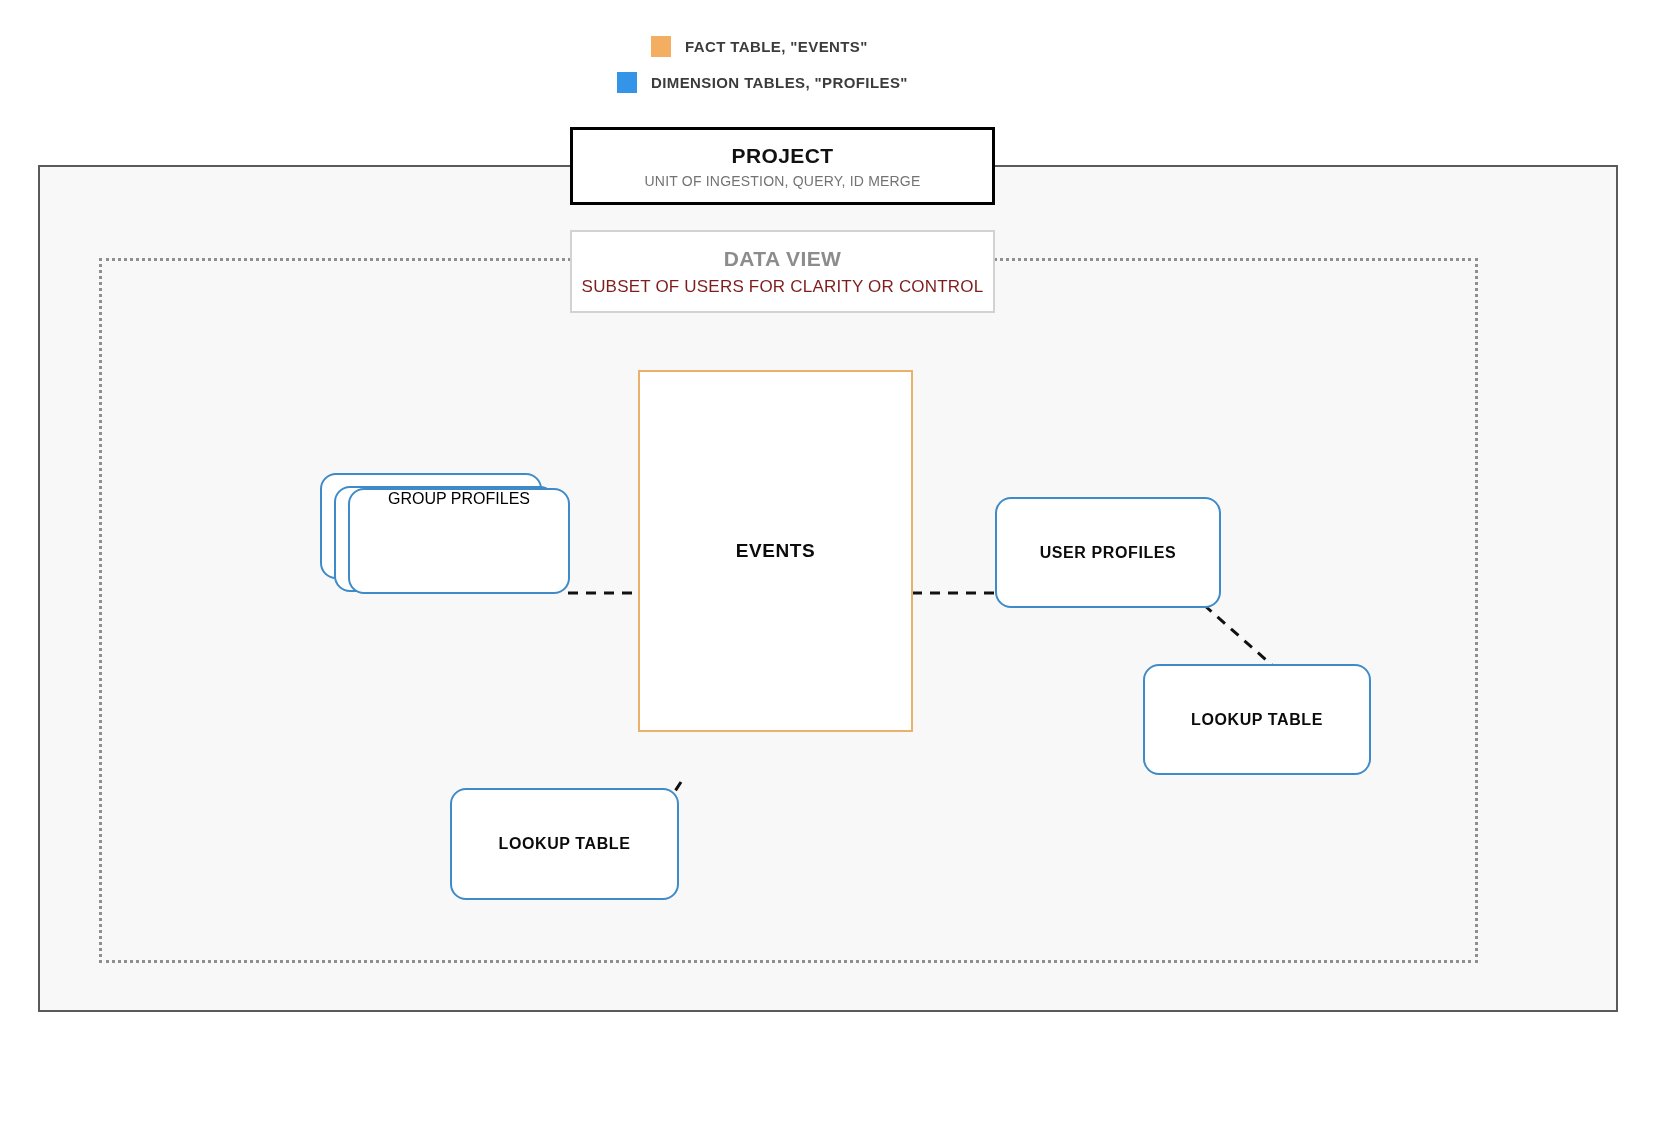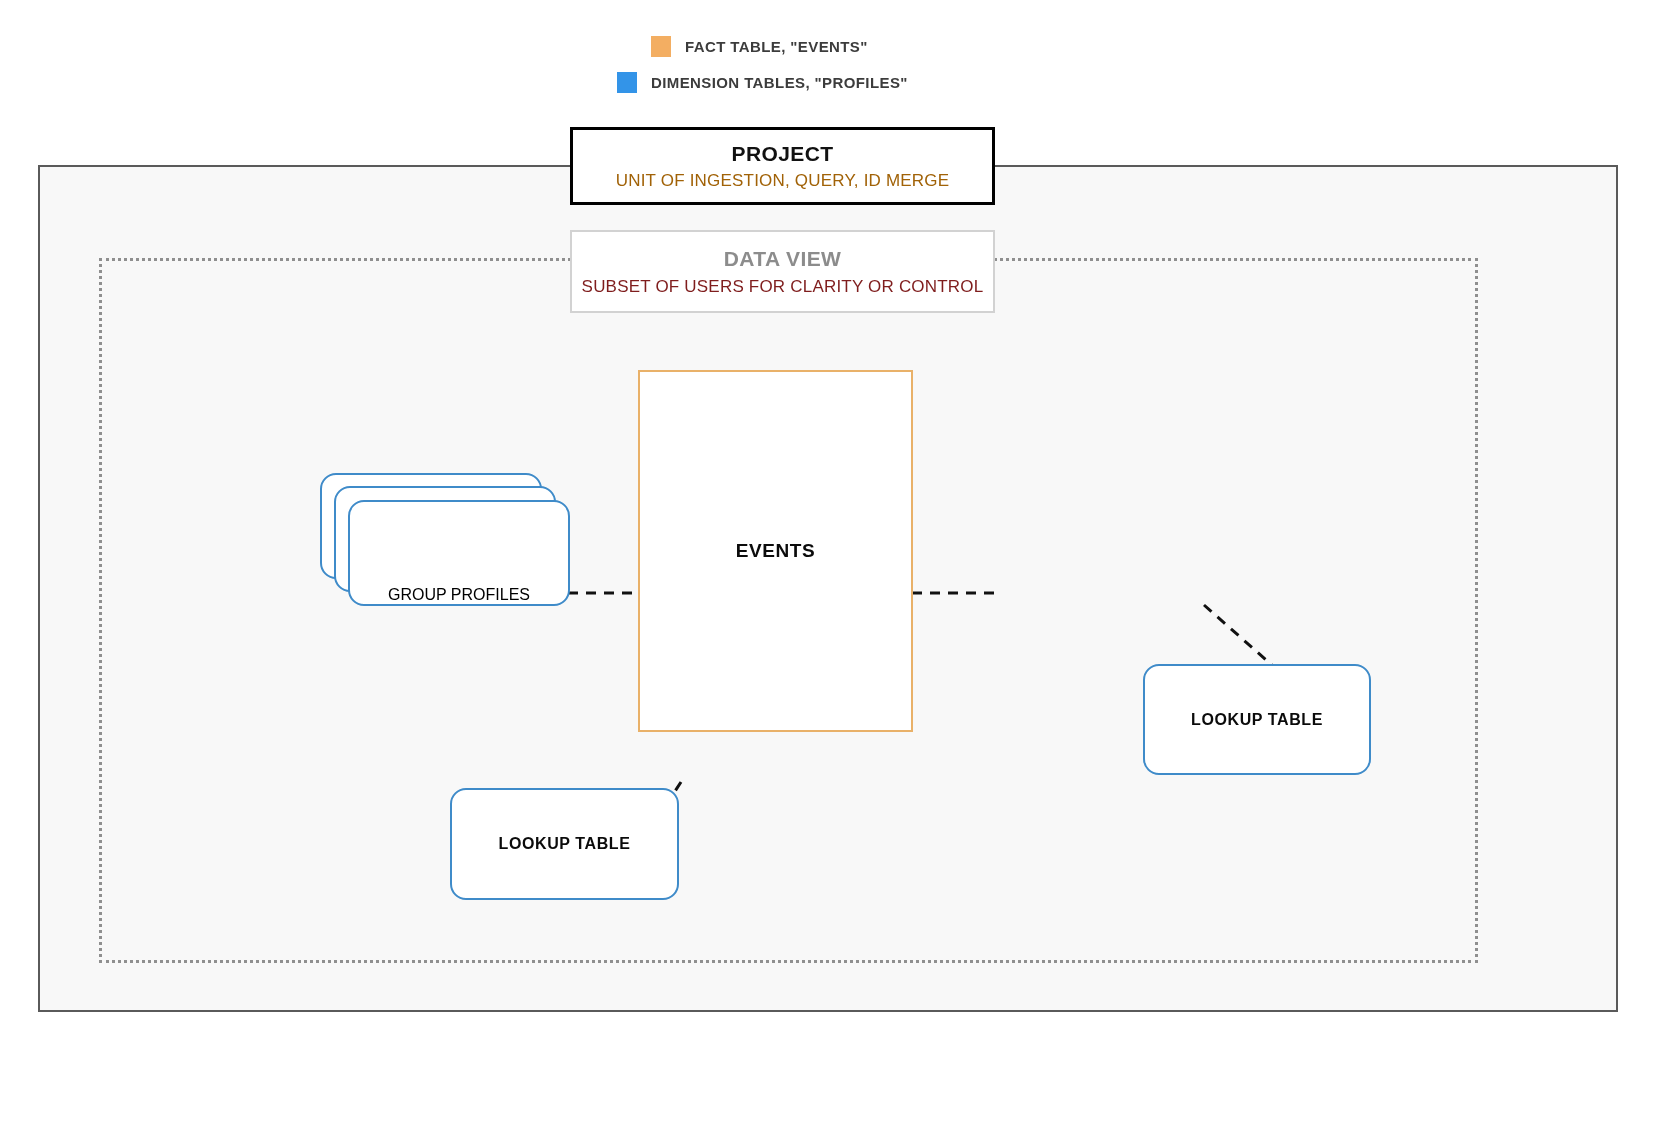--- a/index.html
+++ b/index.html
@@ -86,23 +86,23 @@
     border: 3px solid #000000;
   }
   #project-card .card-title {
     font-size: 21px;
     font-weight: bold;
     color: #111111;
     letter-spacing: 0.4px;
     margin-bottom: 5px;
   }
   #project-card .card-sub {
-    font-size: 17px;
+    font-size: 14px;
     font-weight: normal;
-    color: #a16207;
+    color: #737373;
     letter-spacing: 0.2px;
   }
   #dataview-card {
     left: 570px;
     top: 230px;
     width: 425px;
     height: 83px;
     border: 2px solid #d2d2d2;
   }
   #dataview-card .card-title {
@@ -171,23 +171,23 @@
     width: 222px;
     height: 106px;
     background: #ffffff;
     border: 2.5px solid #3f8bc9;
     border-radius: 16px;
     box-sizing: border-box;
   }
   #group-profiles-stack .stack-card.l0 { left: 0px;  top: 0px; }
   #group-profiles-stack .stack-card.l1 { left: 14px; top: 13px; }
   #group-profiles-stack .stack-card.l2 {
-    left: 28px; top: 27px;
-    display: flex;
-    align-items: flex-end;
+    left: 28px; top: 15px;
+    display: flex;
+    align-items: flex-start;
     justify-content: center;
   }
 
   #user-profiles-node {
     left: 995px;
     top: 497px;
     width: 226px;
     height: 111px;
   }
   #lookup-right-node {
@@ -258,20 +258,23 @@
   </div>
 
   <div id="group-profiles-stack">
     <div class="stack-card l0"></div>
     <div class="stack-card l1"></div>
     <div class="stack-card l2">
       <span class="node-label">GROUP PROFILES</span>
     </div>
   </div>
 
+  <div class="dim-node" id="user-profiles-node">
+    <span class="node-label">USER PROFILES</span>
+  </div>
 
   <div class="dim-node" id="lookup-right-node">
     <span class="node-label">LOOKUP TABLE</span>
   </div>
 
   <div class="dim-node" id="lookup-left-node">
     <span class="node-label">LOOKUP TABLE</span>
   </div>
 
 </div>

